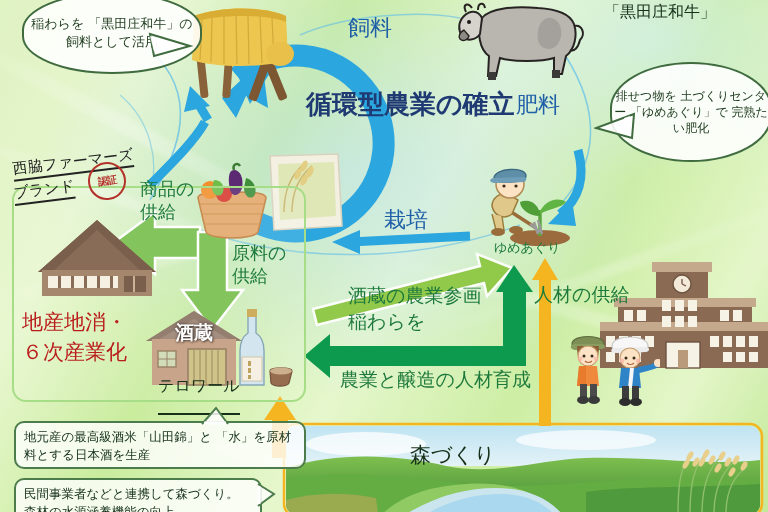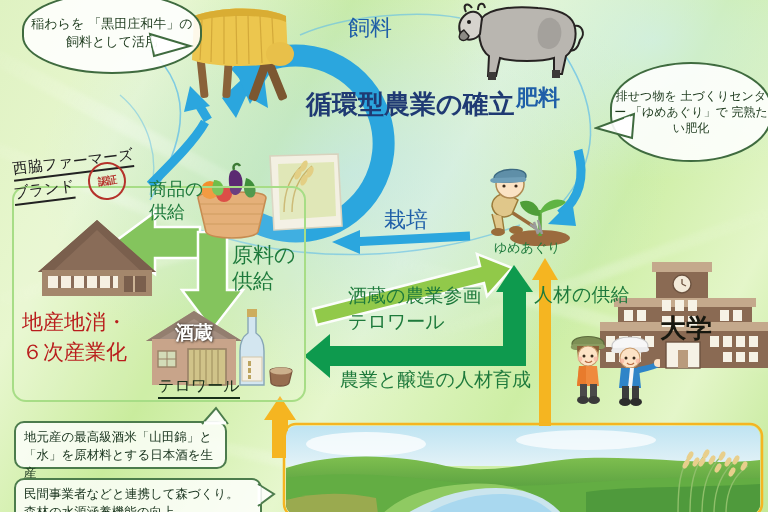--- a/index.html
+++ b/index.html
@@ -404,56 +404,57 @@
 「ゆめあぐり」で
 完熟たい肥化</span>
   </div>
   <svg class="ill" style="left:594px;top:108px;width:42px;height:36px;" viewBox="0 0 42 36">
     <path d="M40,6 L2,20 L38,30 Z" fill="rgba(255,255,255,.9)" stroke="#3f6b3f" stroke-width="2"></path>
     <path d="M36,8 L30,10 L34,28 Z" fill="rgba(255,255,255,.92)" stroke="none"></path>
   </svg>
 
   <div class="t" style="left:306px;top:88px;font-size:26px;font-weight:bold;color:#1F3A73;">循環型農業の確立</div>
   <div class="t" style="left:348px;top:14px;font-size:22px;color:#1F5FA8;">飼料</div>
-  <div class="t" style="left:516px;top:84px;font-size:22px;color:#1F5FA8;font-weight:bold;">肥料</div>
+  <div class="t" style="left:516px;top:91px;font-size:22px;color:#1F5FA8;">肥料</div>
   <div class="t" style="left:384px;top:206px;font-size:22px;color:#1F5FA8;">栽培</div>
 
+  <div class="t" style="left:604px;top:2px;font-size:16px;color:#17301a;">「黒田庄和牛」</div>
 
   <div class="t" style="left:494px;top:240px;font-size:13px;color:#1E7A3C;">ゆめあぐり</div>
 
   <div style="position:absolute;left:8px;top:152px;width:140px;height:48px;transform:rotate(-7deg);">
     <div class="t" style="left:6px;top:0px;font-size:15px;color:#222;border-bottom:2px solid #222;padding-bottom:1px;">西脇ファーマーズ</div>
     <div class="t" style="left:4px;top:24px;font-size:15px;color:#222;border-bottom:2px solid #222;padding-bottom:1px;">ブランド</div>
   </div>
   <div class="stamp" style="left:88px;top:162px;width:34px;height:34px;">
     <span>認証</span>
   </div>
 
-  <div class="t" style="left:140px;top:178px;font-size:18px;color:#1E7A3C;line-height:1.25;margin-left:9px;">商品の
+  <div class="t" style="left:140px;top:178px;font-size:18px;color:#1E7A3C;line-height:1.25;">商品の
 供給</div>
-  <div class="t" style="left:232px;top:242px;font-size:21px;color:#1E7A3C;line-height:1.25;">原料の
+  <div class="t" style="left:232px;top:242px;font-size:18px;color:#1E7A3C;line-height:1.25;">原料の
 供給</div>
 
   <div class="label-on" style="left:175px;top:320px;font-size:19px;">酒蔵</div>
-  <div class="t" style="left:660px;top:312px;font-size:26px;font-weight:bold;color:#17170f;">大学</div>
 
   <div class="t" style="left:22px;top:307px;font-size:21px;color:#b91c1c;line-height:1.45;">地産地消・
 ６次産業化</div>
 
-  <div class="t" style="left:158px;top:376px;font-size:16px;color:#17301a;border-bottom:2px solid #17301a;padding-bottom:1px;">テロワール</div>
+  <div class="t" style="left:158px;top:376px;font-size:16px;color:#17301a;border-bottom:2px solid #17301a;padding-bottom:17px;">テロワール</div>
 
   <div class="t" style="left:348px;top:283px;font-size:19px;color:#1E7A3C;line-height:1.35;">酒蔵の農業参画
-テロワール</div>
+稲わらを</div>
 
   <div class="t" style="left:340px;top:368px;font-size:19px;color:#1E7A3C;text-align:right;">農業と醸造の人材育成</div>
 
   <div class="t" style="left:534px;top:283px;font-size:19px;color:#1E7A3C;">人材の供給</div>
 
-
-  <div class="callout" style="left:14px;top:421px;width:213px;height:48px;">
+  <div class="t" style="left:410px;top:442px;font-size:21px;color:#17301a;">森づくり</div>
+
+  <div class="callout" style="left:14px;top:421px;width:292px;height:48px;">
     <span>地元産の最高級酒米「山田錦」と
 「水」を原材料とする日本酒を生産</span>
   </div>
   <svg class="ill" style="left:198px;top:406px;width:36px;height:20px;" viewBox="0 0 36 20">
     <path d="M4,18 L18,2 L30,18" fill="rgba(255,255,255,.85)" stroke="#4c7c4c" stroke-width="2"></path>
     <path d="M6,17 L28,17" stroke="rgba(255,255,255,.9)" stroke-width="3"></path>
   </svg>
 
   <div class="callout" style="left:14px;top:478px;width:248px;height:44px;">
     <span>民間事業者などと連携して森づくり。

